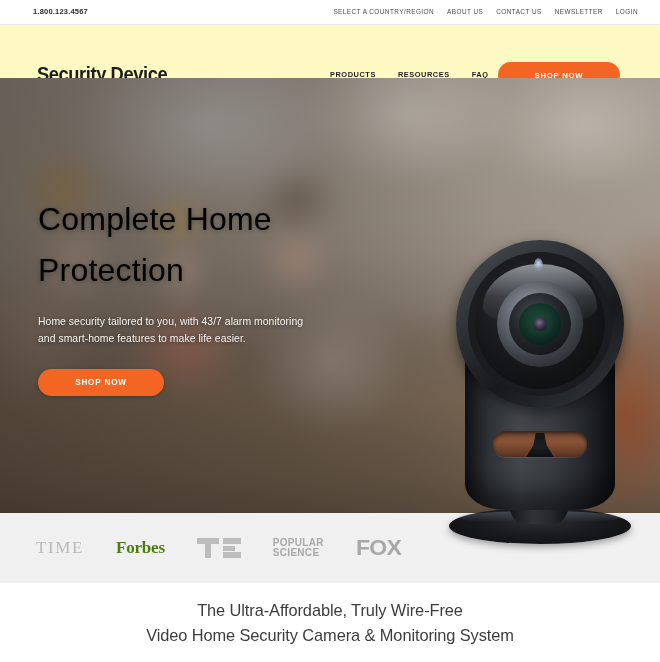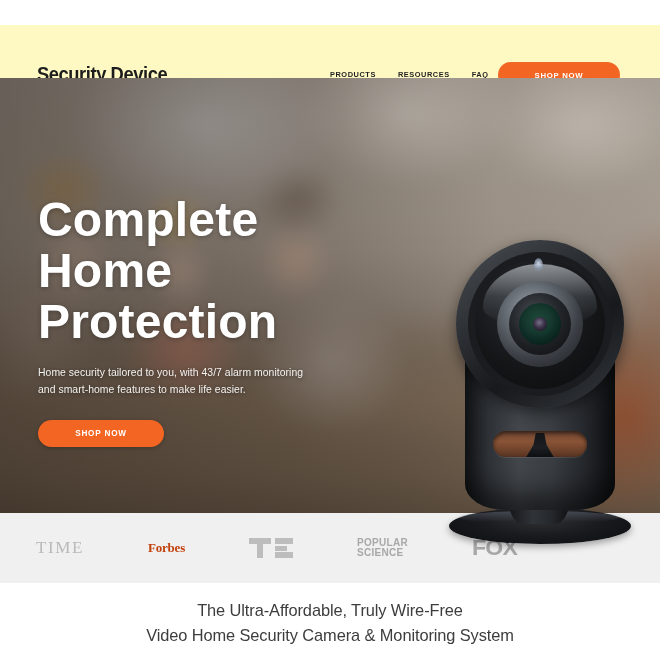--- a/index.html
+++ b/index.html
@@ -180,24 +180,24 @@
       linear-gradient(to bottom, rgba(30,24,20,0.18) 0%, rgba(30,24,20,0.10) 40%, rgba(30,24,20,0.30) 100%);
   }
 
   .hero-content {
     position: absolute;
     left: 38px;
     top: 116px;
     width: 330px;
   }
   .hero-title {
-    font-size: 48px;
+    font-size: 32px;
     line-height: 51px;
-    font-weight: 700;
-    color: #ffffff;
+    font-weight: 400;
+    color: #000000;
     letter-spacing: 0.2px;
     margin: 0;
     white-space: pre-line;
     text-shadow: 0 1px 5px rgba(0,0,0,0.30);
   }
   .hero-sub {
     margin: 18px 0 0 0;
     font-size: 10.4px;
     line-height: 16.5px;
     color: #f4f2f0;
@@ -403,39 +403,39 @@
     height: 70px;
     background: #f0f0f0;
   }
   .press-inner {
     position: absolute;
     left: 36px;
     top: 0;
     height: 70px;
     display: flex;
     align-items: center;
-    gap: 64px;
+    gap: 32px;
   }
   .press-logo {
     color: #b4b4b4;
     white-space: nowrap;
     user-select: none;
   }
   .logo-time {
     font-family: "Liberation Serif", serif;
     font-size: 17px;
     letter-spacing: 1.6px;
     color: #b9b9b9;
   }
   .logo-forbes {
     font-family: "Liberation Serif", serif;
-    font-size: 13px;
+    font-size: 17px;
     font-weight: bold;
     letter-spacing: -0.2px;
-    color: #c2410c;
+    color: #4d7c0f;
   }
   .logo-tc {
     position: relative;
     width: 44px;
     height: 20px;
   }
   .tc-t-top {
     position: absolute; left: 0; top: 0;
     width: 22px; height: 6px; background: #bdbdbd;
   }
@@ -493,20 +493,30 @@
     letter-spacing: -0.1px;
     white-space: pre-line;
     margin: 12px;
   }
 </style>
 </head>
 <body>
 
 <div class="page">
 
+  <div class="topbar">
+    <div class="topbar-phone">1.800.123.4567</div>
+    <div class="topbar-links">
+      <a class="topbar-link" href="#">SELECT A COUNTRY/REGION</a>
+      <a class="topbar-link" href="#">ABOUT US</a>
+      <a class="topbar-link" href="#">CONTACT US</a>
+      <a class="topbar-link" href="#">NEWSLETTER</a>
+      <a class="topbar-link" href="#">LOGIN</a>
+    </div>
+  </div>
 
   <div class="header">
     <div class="logo">Security Device</div>
     <div class="nav">
       <a class="nav-item" href="#">PRODUCTS</a>
       <a class="nav-item" href="#">RESOURCES</a>
       <a class="nav-item" href="#">FAQ</a>
       <a class="nav-item" href="#">SUPPORT</a>
     </div>
     <button class="btn-shop-header">SHOP NOW</button>

